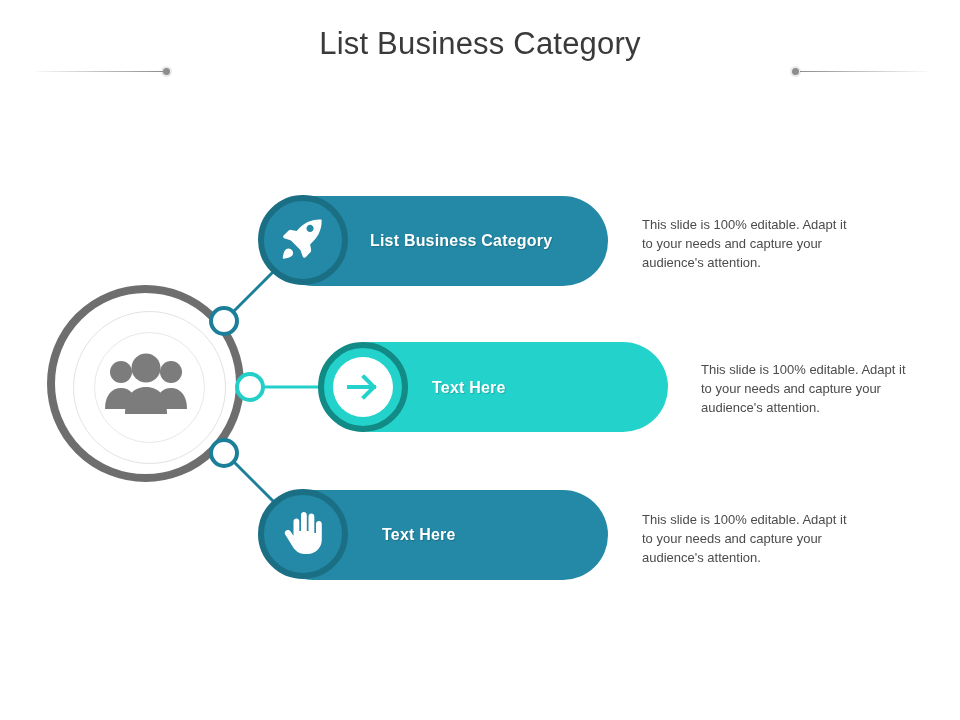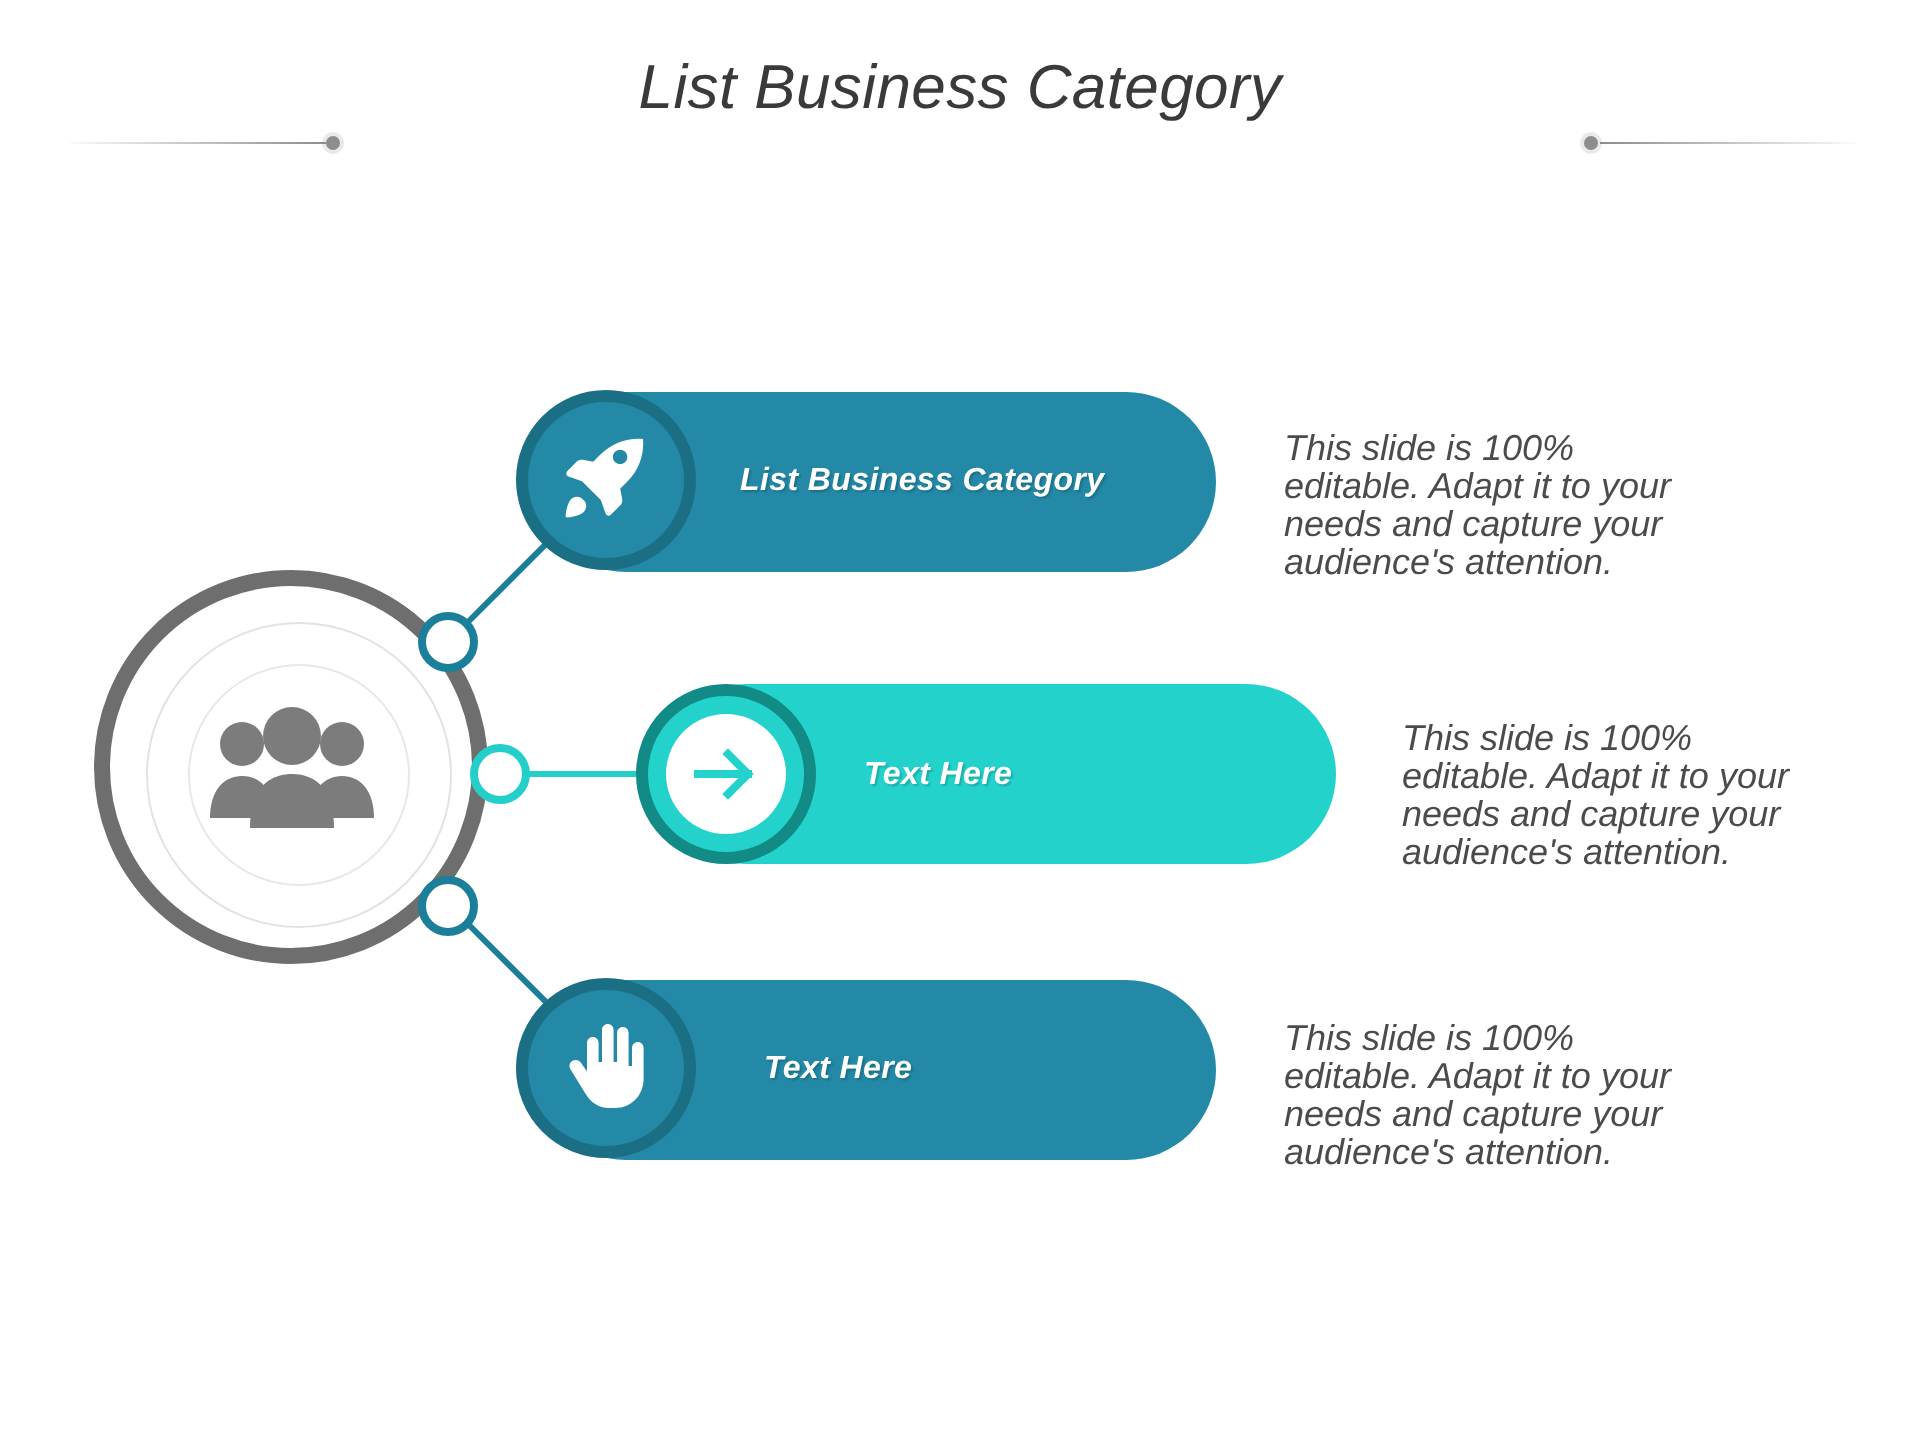--- a/index.html
+++ b/index.html
@@ -13,21 +13,20 @@
     position: relative;
     overflow: hidden;
     font-family: "Liberation Sans", sans-serif;
     -webkit-font-smoothing: antialiased;
   }
 
   .slide {
     position: absolute;
     inset: 0;
     background: #ffffff;
-    font-style: italic;
   }
 
   
   .title {
     position: absolute;
     left: 0;
     top: 26px;
     width: 960px;
     text-align: center;
     font-size: 31px;
@@ -183,21 +182,21 @@
     white-space: nowrap;
   }
   .row-1 .pill-label { left: 370px; top: 232px; }
   .row-2 .pill-label { left: 432px; top: 379px; }
   .row-3 .pill-label { left: 382px; top: 526px; }
 
   
   .desc {
     position: absolute;
     width: 208px;
-    font-size: 18px;
+    font-size: 13px;
     line-height: 19px;
     color: #4b4b4b;
   }
   .desc-1 { left: 642px; top: 215px; }
   .desc-2 { left: 701px; top: 360px; }
   .desc-3 { left: 642px; top: 510px; }
 </style>
 </head>
 <body>
 

